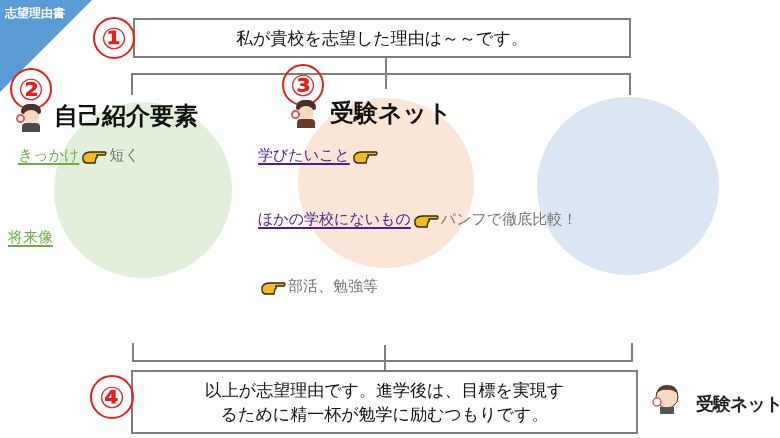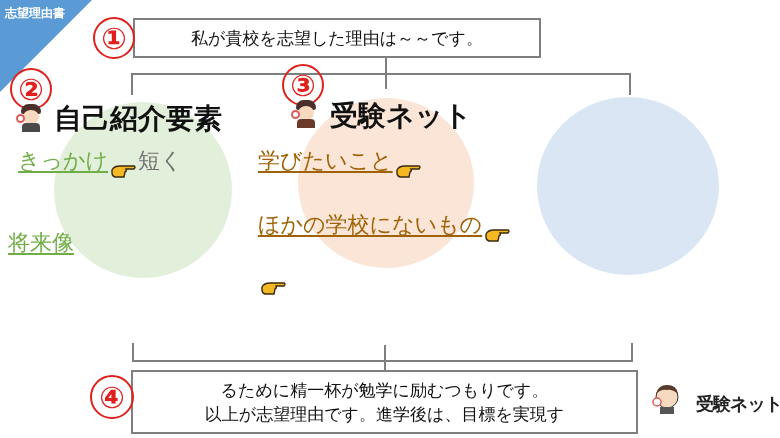--- a/index.html
+++ b/index.html
@@ -17,54 +17,54 @@
   }
   .corner-label {
     left: 5px; top: 5px; font-size: 12px; color: #fff; font-weight: bold; letter-spacing: 0px;
   }
   .circle { border-radius: 50%; }
   .c-green { left: 54px; top: 102px; width: 178px; height: 176px; background: #e2efda; }
   .c-orange { left: 298px; top: 98px; width: 176px; height: 170px; background: #fbe5d6; }
   .c-blue { left: 537px; top: 97px; width: 182px; height: 178px; background: #dae6f3; }
 
   .box { border: 2px solid #7f7f7f; background: #fff; box-sizing: border-box; display: flex; align-items: center; justify-content: center; text-align: center; }
-  .top-box { left: 133px; top: 18px; width: 408px; height: 40px; font-size: 17px; }
+  .top-box { left: 133px; top: 18px; width: 498px; height: 40px; font-size: 17px; }
   .bottom-box { left: 131px; top: 370px; width: 507px; height: 64px; font-size: 17px; line-height: 24px; padding: 0 8px; }
 
   .line { background: #7f7f7f; }
 
   .num {
     border: 2px solid #e0201d; border-radius: 50%; color: #e0201d;
     font-weight: bold; font-family: "DejaVu Sans", sans-serif;
     display: flex; align-items: center; justify-content: center; box-sizing: border-box;
     background: transparent;
   }
   .num1 { left: 93px; top: 17px; width: 42px; height: 42px; font-size: 30px; }
   .num2 { left: 10px; top: 68px; width: 42px; height: 42px; font-size: 30px; }
   .num3 { left: 282px; top: 64px; width: 42px; height: 42px; font-size: 30px; }
   .num4 { left: 90px; top: 375px; width: 44px; height: 44px; font-size: 30px; }
 
-  .heading { font-size: 28px; font-weight: bold; color: #111; }
+  .heading { font-size: 24px; font-weight: bold; color: #111; }
   .h-left { left: 54px; top: 100px; }
   .h-mid { left: 330px; top: 97px; }
 
   .avatar {
     width: 26px; height: 28px; border-radius: 50%;
   }
   .avatar .hair { position: absolute; left: 3px; top: 0; width: 20px; height: 10px; background: #4a2f2a; border-radius: 10px 10px 3px 3px; }
   .avatar .face { position: absolute; left: 5px; top: 6px; width: 16px; height: 14px; background: #f7d9c0; border-radius: 50%; }
   .avatar .body { position: absolute; left: 4px; top: 19px; width: 18px; height: 9px; background: #4a4a4a; border-radius: 4px 4px 0 0; }
   .avatar .lens { position: absolute; left: -2px; top: 10px; width: 9px; height: 9px; border: 2px solid #e05a5a; border-radius: 50%; background: #fff; box-sizing: border-box; }
   .av-left { left: 18px; top: 104px; }
   .av-mid { left: 293px; top: 100px; }
 
-  .item { font-size: 22px; white-space: nowrap; display: flex; align-items: flex-end; }
+  .item { font-size: 15px; white-space: nowrap; display: flex; align-items: flex-start; }
   .kw { text-decoration: underline; text-underline-offset: 3px; text-decoration-thickness: 1.5px; }
   .kw-green { color: #70ad47; }
-  .kw-orange { color: #a16207; }
+  .kw-orange { color: #4c1d95; }
   .hand {
     display: inline-block; width: 26px; height: 16px; position: relative; margin: 0 1px 0 3px; top: 3px;
   }
   .hand svg { display: block; }
   .desc { color: #737373; }
 
   .i-kikkake { left: 18px; top: 146px; }
   .i-shorai { left: 8px; top: 228px; }
   .i-manabi { left: 258px; top: 146px; }
   .i-hoka { left: 258px; top: 210px; }
@@ -139,33 +139,35 @@
       </svg>
   </span>
 </div>
 <div class="abs item i-hoka">
   <span class="kw kw-orange">ほかの学校にないもの</span>
   <span class="hand">
     <svg width="26" height="16" viewBox="0 0 26 16">
         <path d="M1 7 Q3 3 9 3 L23 3 Q25 4 23 6 L15 6 Q16 8 14 9 L13 14 L4 14 Q1 13 1 10 Z" fill="#f4b922" stroke="#3a2a10" stroke-width="1.4"></path>
       </svg>
   </span>
+  <span class="desc">パンフで徹底比較！</span>
 </div>
 <div class="abs item i-koko">
   <span class="hand">
     <svg width="26" height="16" viewBox="0 0 26 16">
         <path d="M1 7 Q3 3 9 3 L23 3 Q25 4 23 6 L15 6 Q16 8 14 9 L13 14 L4 14 Q1 13 1 10 Z" fill="#f4b922" stroke="#3a2a10" stroke-width="1.4"></path>
       </svg>
   </span>
+  <span class="desc">部活、勉強等</span>
 </div>
 
 <div class="abs box bottom-box">
   <div>
+    <div>以上が志望理由です。進学後は、目標を実現す</div>
     <div>るために精一杯が勉学に励むつもりです。</div>
-    <div>以上が志望理由です。進学後は、目標を実現す</div>
   </div>
 </div>
 <div class="abs num num4">④</div>
 
 <div class="abs logo">
   <div class="logo-face">
     <svg width="28" height="30" viewBox="0 0 28 30">
       <ellipse cx="15" cy="13" rx="11" ry="11" fill="#f7d9c0" stroke="#333" stroke-width="1"></ellipse>
       <path d="M4 10 Q6 1 15 1 Q25 1 26 10 Q20 5 15 6 Q9 5 4 10 Z" fill="#5a3a2a"></path>
       <circle cx="5" cy="18" r="4" fill="#fff" stroke="#e05a5a" stroke-width="1.5"></circle>

